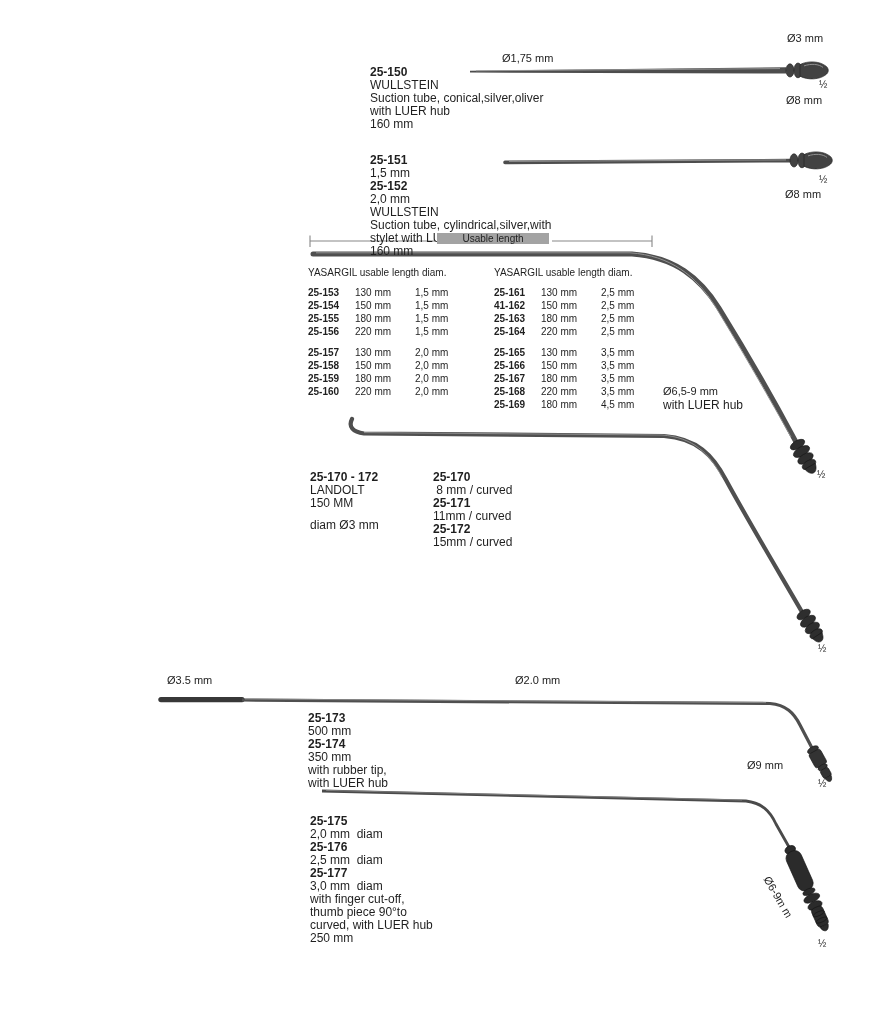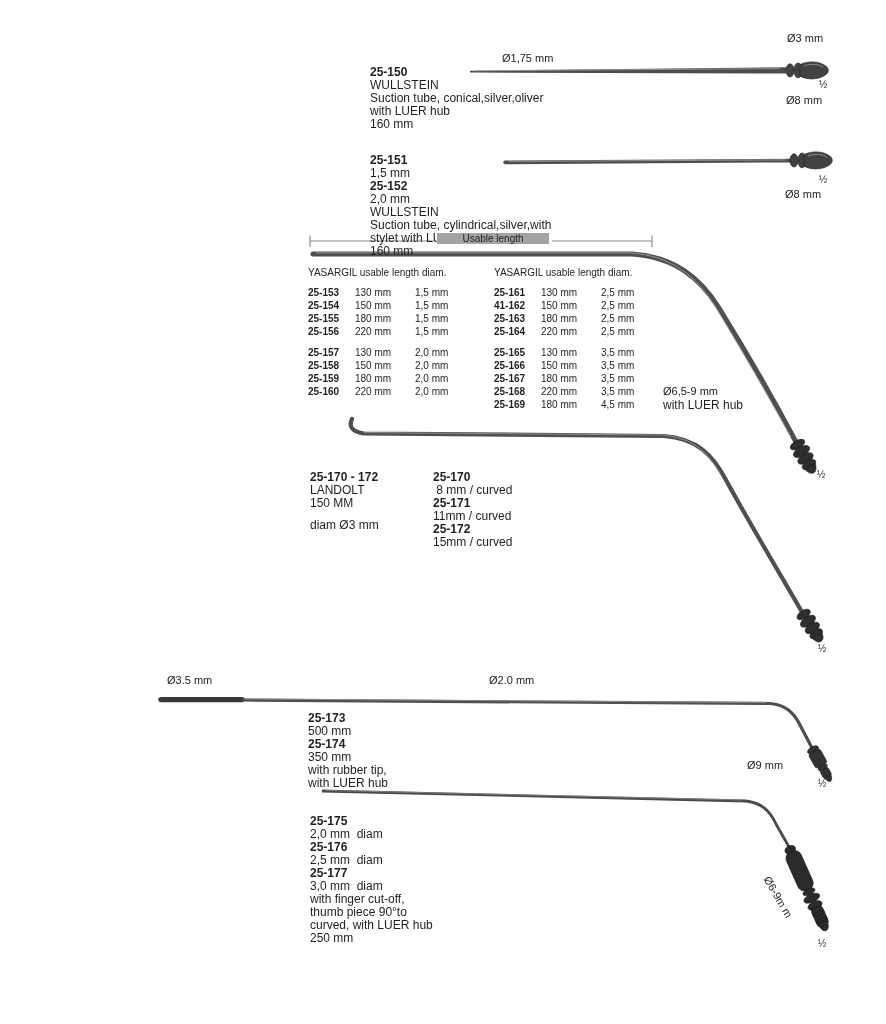--- a/index.html
+++ b/index.html
@@ -268,21 +268,21 @@
     <span class="val">11mm / curved</span>
   </div>
   <div class="vrow">
     <span class="code">25-172</span>
     <span class="val">15mm / curved</span>
   </div>
 </div>
 <div class="abs scale" style="left:818px;top:643px;">½</div>
 
 <div class="abs diamlbl" style="left:167px;top:674px;">Ø3.5 mm</div>
-<div class="abs diamlbl" style="left:489px;top:674px;">Ø2.0 mm</div>
+<div class="abs diamlbl" style="left:515px;top:674px;">Ø2.0 mm</div>
 
 <div class="abs t" style="left:308px;top:712px;">
   <div class="vrow">
     <span class="code">25-173</span>
     <span class="val">500 mm</span>
   </div>
   <div class="vrow">
     <span class="code">25-174</span>
     <span class="val">350 mm</span>
   </div>

